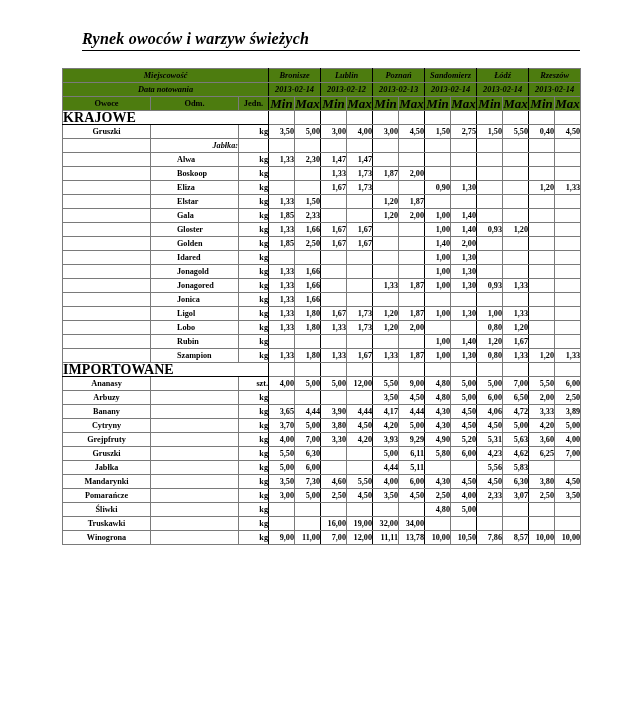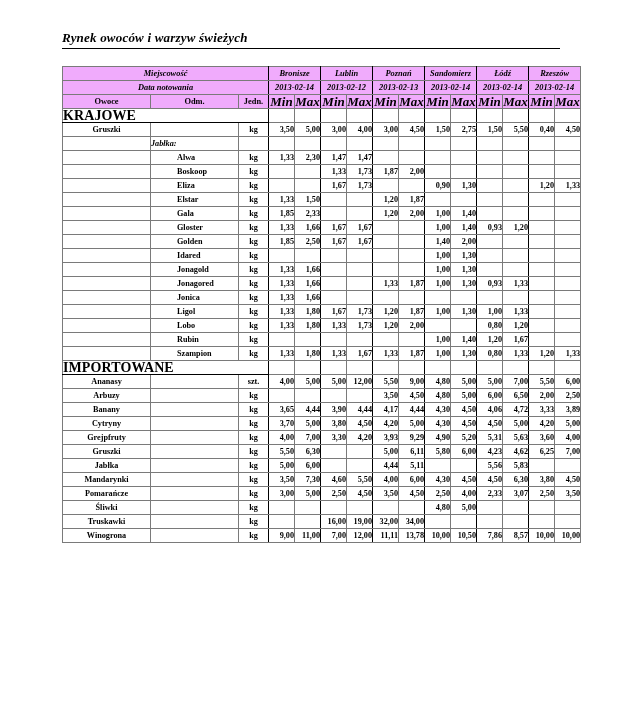--- a/index.html
+++ b/index.html
@@ -18,26 +18,27 @@
     position: relative;
     width: 624px;
     height: 702px;
     box-sizing: border-box;
     padding: 30px 44px 0 62px;
   }
   .doc-title {
     font-family: "Liberation Serif", serif;
     font-style: italic;
     font-weight: bold;
-    font-size: 13px;
+    font-size: 16px;
     letter-spacing: 0.2px;
     padding-bottom: 2px;
     border-bottom: 1.3px solid #000;
     width: 498px;
     margin-bottom: 17px;
+    margin-left: 20px;
   }
   table.rates {
     border-collapse: collapse;
     width: 518px;
     table-layout: fixed;
     font-size: 8.2px;
     font-weight: bold;
   }
   table.rates td, table.rates th {
     border: 0.7px solid #7a7a7a;
@@ -61,21 +62,21 @@
     text-align: center;
     font-weight: bold;
     font-size: 8.4px;
   }
   .hdr-minmax {
     text-align: center;
     font-style: italic;
     font-weight: bold;
     font-size: 13px;
   }
-  tr.header-row td { background: #f0abfc; }
+  tr.header-row td { background: #4d7c0f; }
   .thick-b td { border-bottom: 1.4px solid #000; }
   .thick-r { border-right: 1.4px solid #000 !important; }
   .sec-head td {
     font-weight: bold;
     font-size: 14px;
     letter-spacing: 0.1px;
     padding-left: 1px;
   }
   .sec-head .sec-label { border-bottom: 1.2px solid #000; }
   .name-cell {
@@ -84,24 +85,25 @@
   }
   .odm-cell {
     padding-left: 2px;
     text-align: left;
   }
   .odm-cell.indent { padding-left: 26px; }
   .group-label {
     font-style: italic;
     font-weight: bold;
     padding-left: 24px;
+    text-align: right;
   }
   .jedn-cell {
     padding-left: 2px;
-    text-align: center;
+    text-align: right;
   }
   .num {
     text-align: right;
     padding-right: 2px;
     font-variant-numeric: tabular-nums;
   }
   col.c-owoce { width: 88px; }
   col.c-odm   { width: 88px; }
   col.c-jedn  { width: 30px; }
   col.c-v     { width: 26px; }

